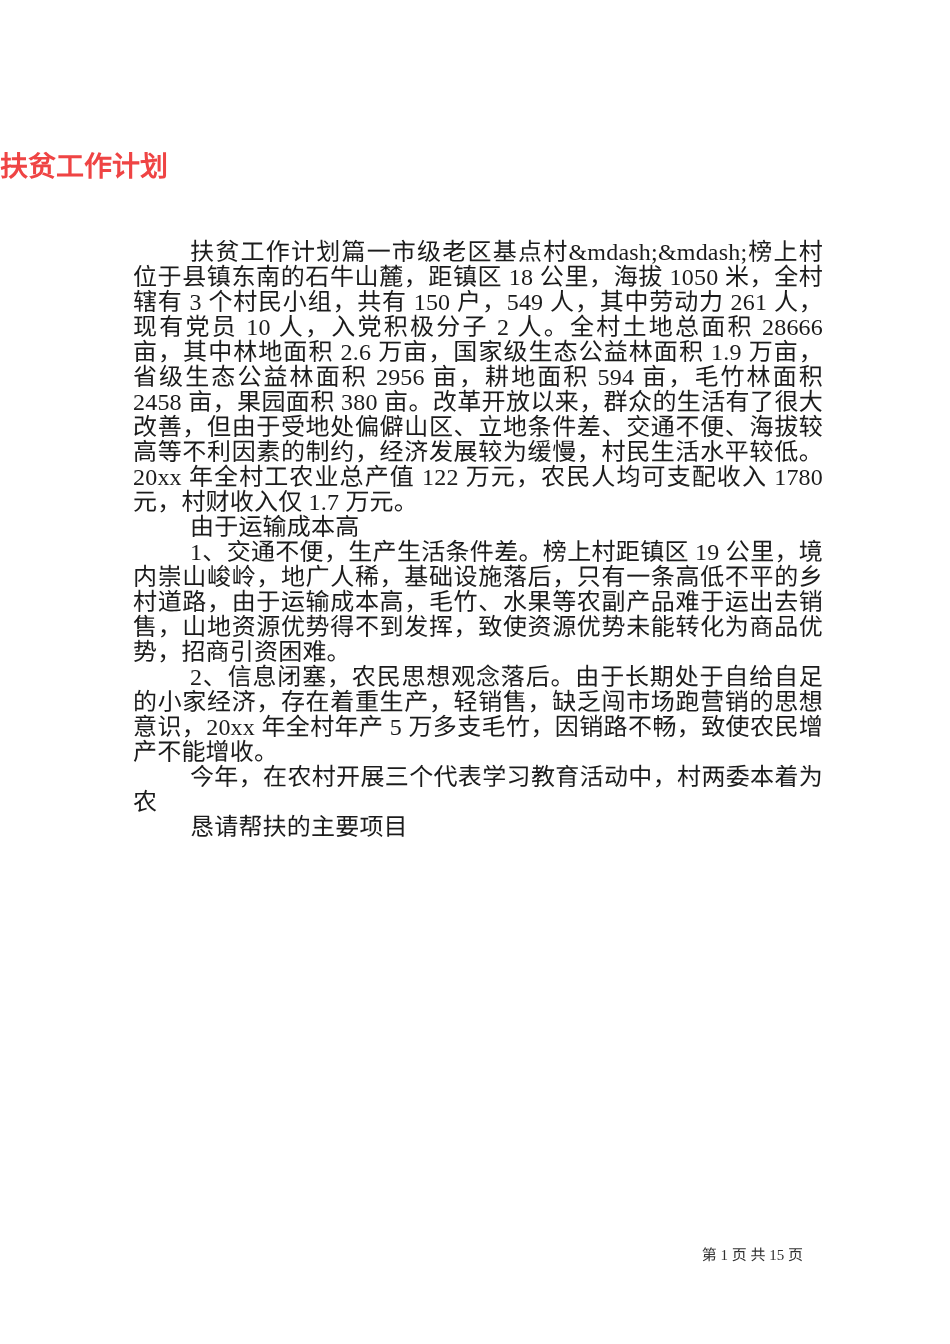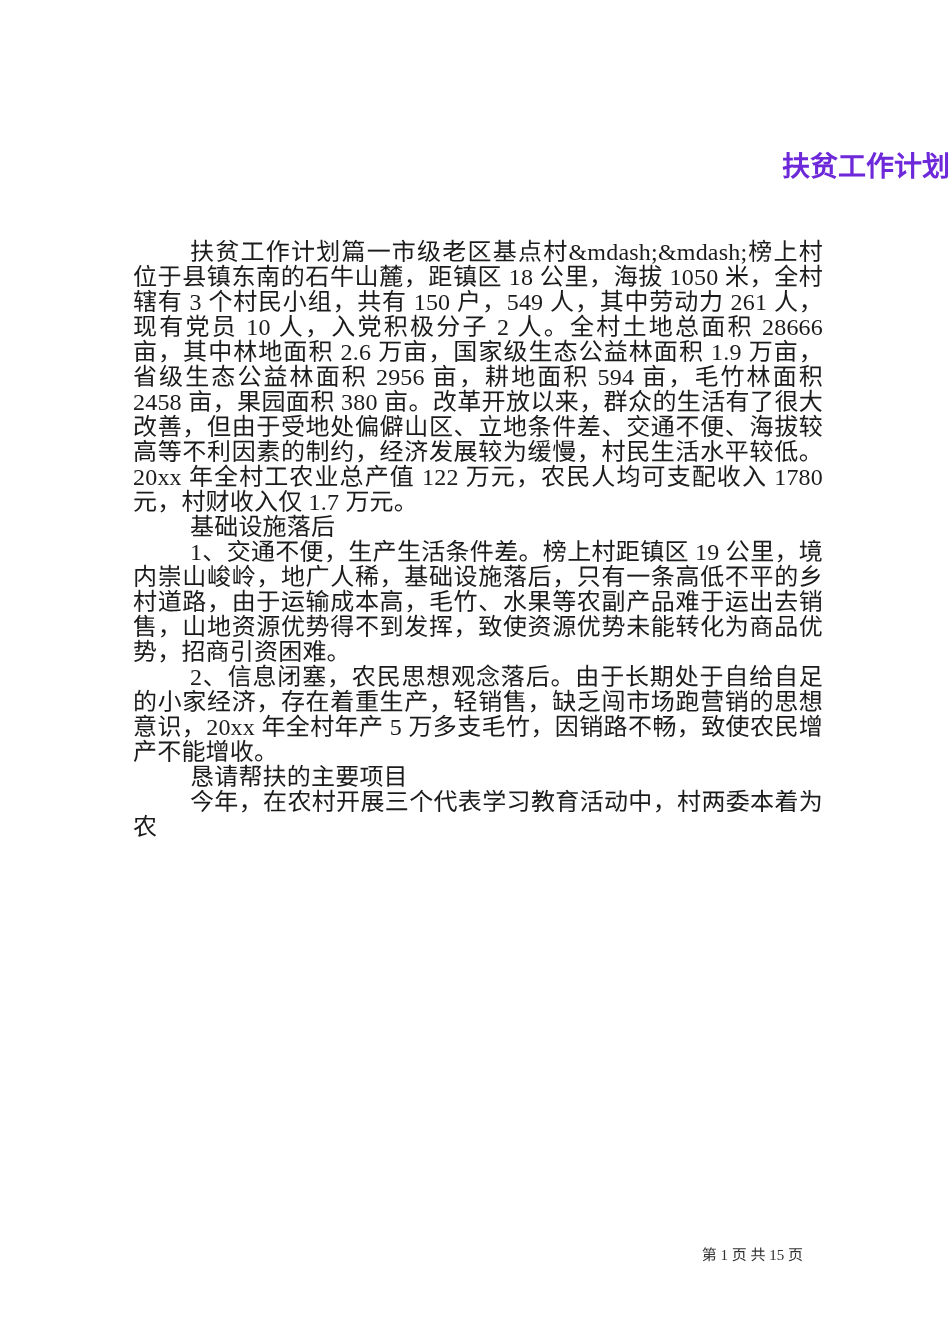--- a/index.html
+++ b/index.html
@@ -14,25 +14,25 @@
     background: #ffffff;
     overflow: hidden;
     font-family: "Liberation Serif", "DejaVu Serif", serif;
     color: #1b1b1b;
   }
   .doc-title {
     position: absolute;
     top: 131px;
     left: 0;
     width: 950px;
-    text-align: right;
+    text-align: left;
     font-size: 28px;
     line-height: 34px;
     font-weight: bold;
-    color: #6d28d9;
+    color: #ef4444;
   }
   .content {
     position: absolute;
     top: 240px;
     left: 133px;
     width: 690px;
   }
   .content p {
     margin: 0;
     padding: 0;
@@ -56,22 +56,22 @@
 </style>
 </head>
 <body>
 
 <div class="page">
 
   <h1 class="doc-title">扶贫工作计划</h1>
 
   <div class="content">
     <p>扶贫工作计划篇一市级老区基点村&amp;mdash;&amp;mdash;榜上村位于县镇东南的石牛山麓，距镇区 18 公里，海拔 1050 米，全村辖有 3 个村民小组，共有 150 户，549 人，其中劳动力 261 人，现有党员 10 人，入党积极分子 2 人。全村土地总面积 28666 亩，其中林地面积 2.6 万亩，国家级生态公益林面积 1.9 万亩，省级生态公益林面积 2956 亩，耕地面积 594 亩，毛竹林面积 2458 亩，果园面积 380 亩。改革开放以来，群众的生活有了很大改善，但由于受地处偏僻山区、立地条件差、交通不便、海拔较高等不利因素的制约，经济发展较为缓慢，村民生活水平较低。20xx 年全村工农业总产值 122 万元，农民人均可支配收入 1780 元，村财收入仅 1.7 万元。</p>
-    <p>基础设施落后</p>
+    <p>由于运输成本高</p>
     <p>1、交通不便，生产生活条件差。榜上村距镇区 19 公里，境内崇山峻岭，地广人稀，基础设施落后，只有一条高低不平的乡村道路，由于运输成本高，毛竹、水果等农副产品难于运出去销售，山地资源优势得不到发挥，致使资源优势未能转化为商品优势，招商引资困难。</p>
     <p>2、信息闭塞，农民思想观念落后。由于长期处于自给自足的小家经济，存在着重生产，轻销售，缺乏闯市场跑营销的思想意识，20xx 年全村年产 5 万多支毛竹，因销路不畅，致使农民增产不能增收。</p>
+    <p>今年，在农村开展三个代表学习教育活动中，村两委本着为农</p>
     <p>恳请帮扶的主要项目</p>
-    <p>今年，在农村开展三个代表学习教育活动中，村两委本着为农</p>
   </div>
 
   <div class="page-footer">第 1 页 共 15 页</div>
 
 </div>
 
 </body></html>

